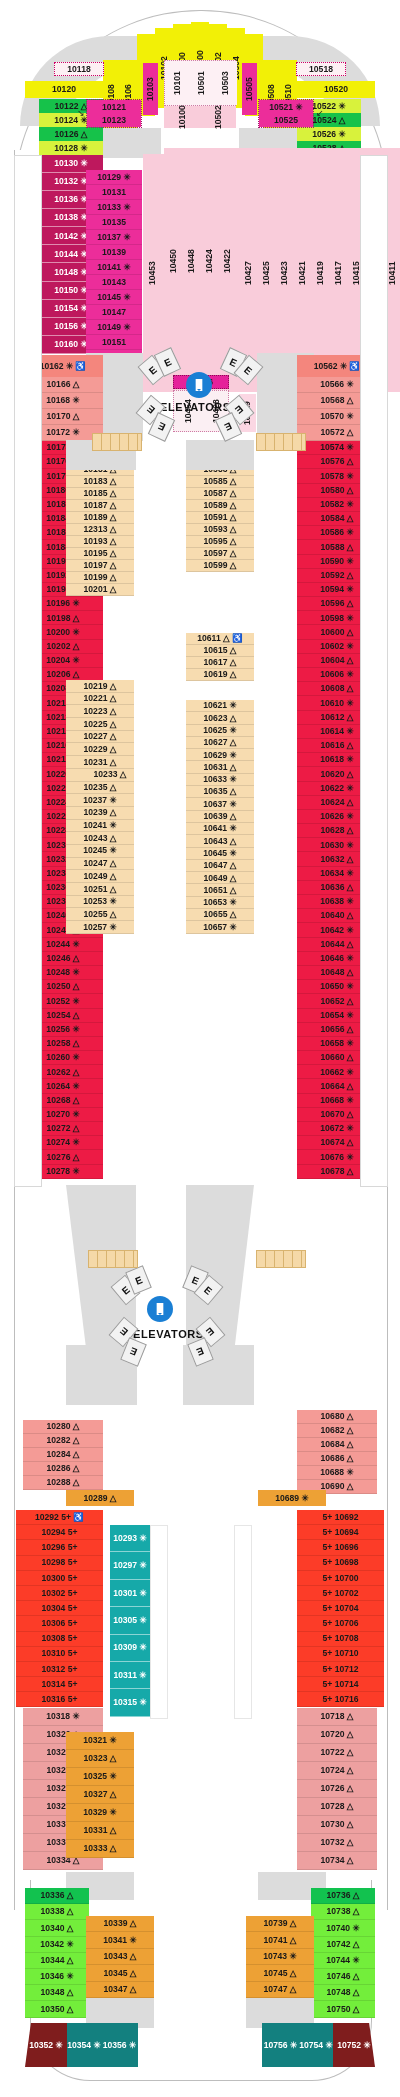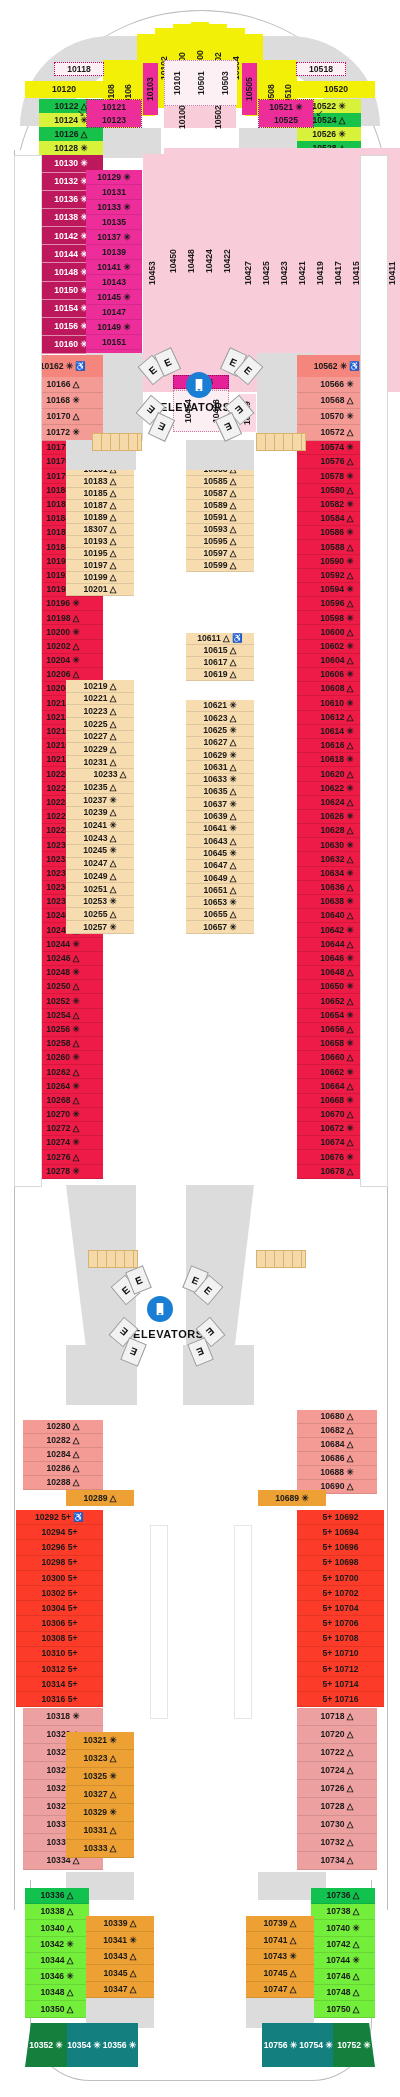--- a/index.html
+++ b/index.html
@@ -39,21 +39,21 @@
   .c-salmon{background:#f4867d;}
   .c-salmon2{background:#f49b96;}
   .c-crimson{background:#ed1b45;}
   .c-peach{background:#f7dcb0;}
   .c-red{background:#fc3c28;}
   .c-rose{background:#eda0a0;}
   .c-orange{background:#eda135;}
   .c-teal{background:#16a9a9;}
   .c-lgreen{background:#73ee3b;}
   .c-dgreen{background:#12c24f;}
-  .c-purple{background:#15803d;}
+  .c-purple{background:#7f1d1d;}
   .c-dteal{background:#13807f;}
 
   .dotted{border:1px dotted #c06;}
 
   
   .elev-label{position:absolute;font-size:11px;font-weight:bold;letter-spacing:.6px;color:#111;}
   .ebox{position:absolute;width:17px;height:22px;background:#f2f2f2;border:1px solid #9b9b9b;
         display:flex;align-items:center;justify-content:center;font-size:10px;font-weight:bold;color:#111;}
   .elev-icon{position:absolute;width:26px;height:26px;border-radius:50%;background:#1a7fd4;
        display:flex;align-items:center;justify-content:center;}
@@ -380,21 +380,21 @@
 
   <div class="outerframe" style="left:14px;top:155px;width:26px;height:1030px;"></div>
   <div class="outerframe" style="left:360px;top:155px;width:26px;height:1030px;"></div>
 
   <div class="blk" style="left:66px;top:464px;width:68px;height:132px;">
       <div class="cab c-peach" style="height: 12px; width: 100%; border-bottom: 1px solid rgba(0, 0, 0, 0.1);">10181 △</div>
       <div class="cab c-peach" style="height: 12px; width: 100%; border-bottom: 1px solid rgba(0, 0, 0, 0.1);">10183 △</div>
       <div class="cab c-peach" style="height: 12px; width: 100%; border-bottom: 1px solid rgba(0, 0, 0, 0.1);">10185 △</div>
       <div class="cab c-peach" style="height: 12px; width: 100%; border-bottom: 1px solid rgba(0, 0, 0, 0.1);">10187 △</div>
       <div class="cab c-peach" style="height: 12px; width: 100%; border-bottom: 1px solid rgba(0, 0, 0, 0.1);">10189 △</div>
-      <div class="cab c-peach" style="height: 12px; width: 100%; border-bottom: 1px solid rgba(0, 0, 0, 0.1);">18307 △</div>
+      <div class="cab c-peach" style="height: 12px; width: 100%; border-bottom: 1px solid rgba(0, 0, 0, 0.1);">12313 △</div>
       <div class="cab c-peach" style="height: 12px; width: 100%; border-bottom: 1px solid rgba(0, 0, 0, 0.1);">10193 △</div>
       <div class="cab c-peach" style="height: 12px; width: 100%; border-bottom: 1px solid rgba(0, 0, 0, 0.1);">10195 △</div>
       <div class="cab c-peach" style="height: 12px; width: 100%; border-bottom: 1px solid rgba(0, 0, 0, 0.1);">10197 △</div>
       <div class="cab c-peach" style="height: 12px; width: 100%; border-bottom: 1px solid rgba(0, 0, 0, 0.1);">10199 △</div>
       <div class="cab c-peach" style="height: 12px; width: 100%; border-bottom: 1px solid rgba(0, 0, 0, 0.1);">10201 △</div>
     </div>
   <div class="blk" style="left:186px;top:464px;width:68px;height:110px;">
       <div class="cab c-peach" style="height: 12px; width: 100%; border-bottom: 1px solid rgba(0, 0, 0, 0.1);">10583 △</div>
       <div class="cab c-peach" style="height: 12px; width: 100%; border-bottom: 1px solid rgba(0, 0, 0, 0.1);">10585 △</div>
       <div class="cab c-peach" style="height: 12px; width: 100%; border-bottom: 1px solid rgba(0, 0, 0, 0.1);">10587 △</div>
@@ -554,20 +554,29 @@
       <div class="cab c-red" style="height: 15.2px; width: 100%; border-bottom: 1px solid rgba(0, 0, 0, 0.1);">5+ 10702</div>
       <div class="cab c-red" style="height: 15.2px; width: 100%; border-bottom: 1px solid rgba(0, 0, 0, 0.1);">5+ 10704</div>
       <div class="cab c-red" style="height: 15.2px; width: 100%; border-bottom: 1px solid rgba(0, 0, 0, 0.1);">5+ 10706</div>
       <div class="cab c-red" style="height: 15.2px; width: 100%; border-bottom: 1px solid rgba(0, 0, 0, 0.1);">5+ 10708</div>
       <div class="cab c-red" style="height: 15.2px; width: 100%; border-bottom: 1px solid rgba(0, 0, 0, 0.1);">5+ 10710</div>
       <div class="cab c-red" style="height: 15.2px; width: 100%; border-bottom: 1px solid rgba(0, 0, 0, 0.1);">5+ 10712</div>
       <div class="cab c-red" style="height: 15.2px; width: 100%; border-bottom: 1px solid rgba(0, 0, 0, 0.1);">5+ 10714</div>
       <div class="cab c-red" style="height: 15.2px; width: 100%; border-bottom: 1px solid rgba(0, 0, 0, 0.1);">5+ 10716</div>
     </div>
 
+  <div class="blk" style="left:110px;top:1525px;width:40px;height:192px;">
+      <div class="cab c-teal w" style="height: 27.4px; width: 100%; border-bottom: 1px solid rgba(255, 255, 255, 0.5);">10293 ✳</div>
+      <div class="cab c-teal w" style="height: 27.4px; width: 100%; border-bottom: 1px solid rgba(255, 255, 255, 0.5);">10297 ✳</div>
+      <div class="cab c-teal w" style="height: 27.4px; width: 100%; border-bottom: 1px solid rgba(255, 255, 255, 0.5);">10301 ✳</div>
+      <div class="cab c-teal w" style="height: 27.4px; width: 100%; border-bottom: 1px solid rgba(255, 255, 255, 0.5);">10305 ✳</div>
+      <div class="cab c-teal w" style="height: 27.4px; width: 100%; border-bottom: 1px solid rgba(255, 255, 255, 0.5);">10309 ✳</div>
+      <div class="cab c-teal w" style="height: 27.4px; width: 100%; border-bottom: 1px solid rgba(255, 255, 255, 0.5);">10311 ✳</div>
+      <div class="cab c-teal w" style="height: 27.4px; width: 100%; border-bottom: 1px solid rgba(255, 255, 255, 0.5);">10315 ✳</div>
+    </div>
   <div class="white" style="left:150px;top:1525px;width:16px;height:192px;border:1px solid #e6e6e6;"></div>
   <div class="white" style="left:234px;top:1525px;width:16px;height:192px;border:1px solid #e6e6e6;"></div>
 
   <div class="blk" style="left:23px;top:1708px;width:80px;height:162px;">
       <div class="cab c-rose" style="height: 18px; width: 100%; border-bottom: 1px solid rgba(0, 0, 0, 0.1);">10318 ✳</div>
       <div class="cab c-rose" style="height: 18px; width: 100%; border-bottom: 1px solid rgba(0, 0, 0, 0.1);">10320 △</div>
       <div class="cab c-rose" style="height: 18px; width: 100%; border-bottom: 1px solid rgba(0, 0, 0, 0.1);">10322 △</div>
       <div class="cab c-rose" style="height: 18px; width: 100%; border-bottom: 1px solid rgba(0, 0, 0, 0.1);">10324 △</div>
       <div class="cab c-rose" style="height: 18px; width: 100%; border-bottom: 1px solid rgba(0, 0, 0, 0.1);">10326 △</div>
       <div class="cab c-rose" style="height: 18px; width: 100%; border-bottom: 1px solid rgba(0, 0, 0, 0.1);">10328 △</div>

